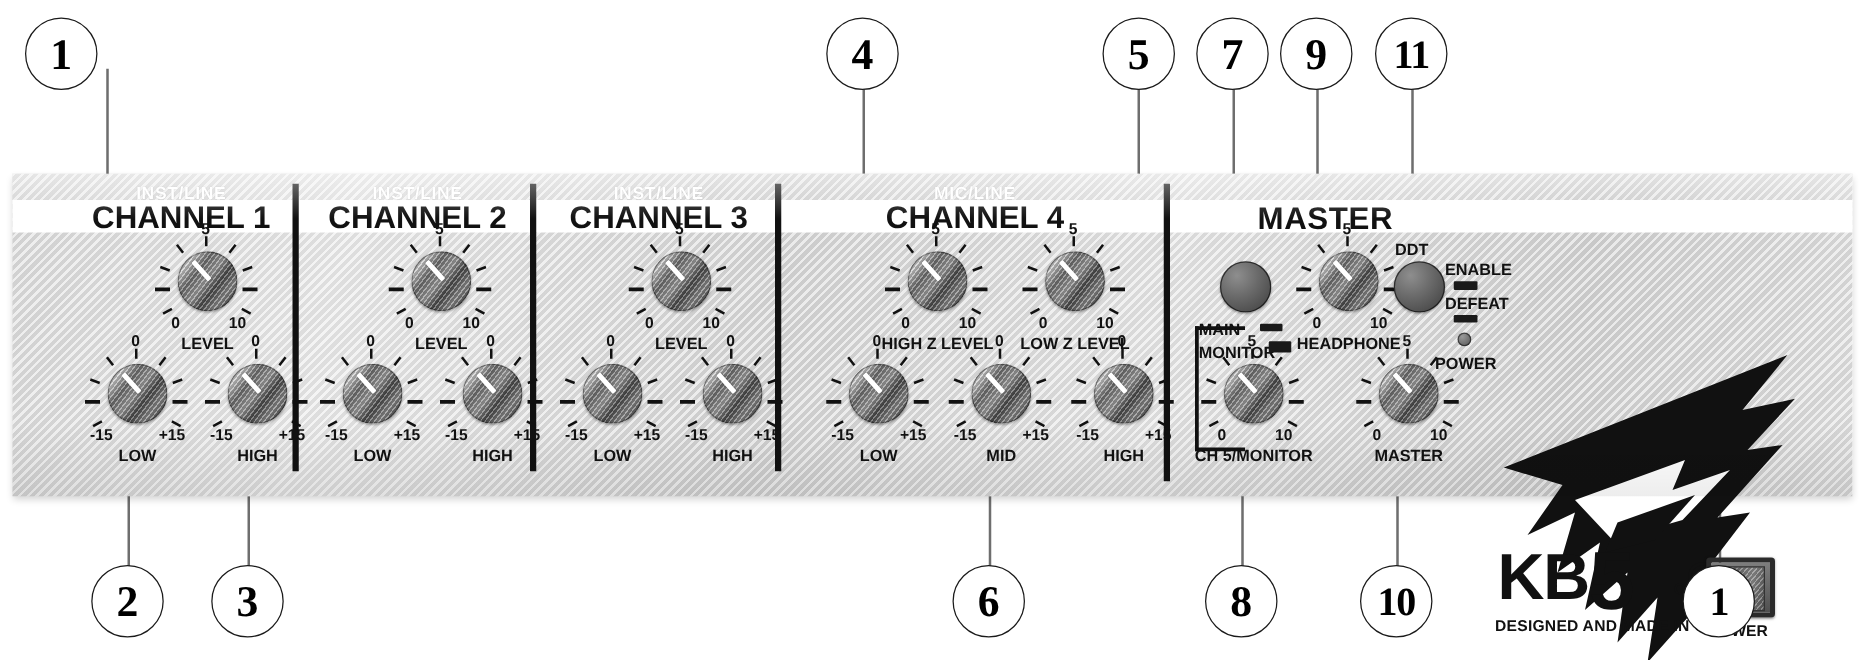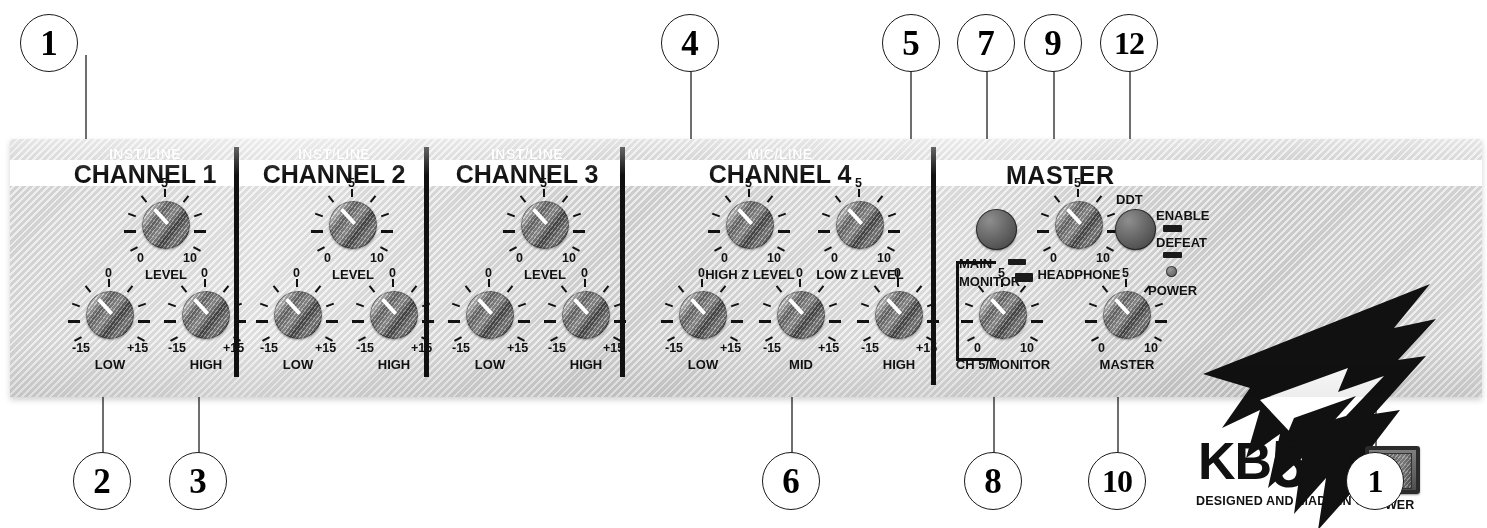--- a/index.html
+++ b/index.html
@@ -571,21 +571,21 @@
       <span>9</span>
     </div>
   </div>
   <div class="callout" style="left:0;top:0;">
     <div class="circ wide" style="left:1088px;top:452px;">
       <span>10</span>
     </div>
   </div>
   <div class="callout" style="left:0;top:0;">
     <div class="circ wide" style="left:1100px;top:14px;">
-      <span>12</span>
+      <span>11</span>
     </div>
   </div>
   <div class="callout" style="left:0;top:0;">
     <div class="circ wide" style="left:1346px;top:452px;">
       <span>1</span>
     </div>
   </div>
 
 </div>
 

